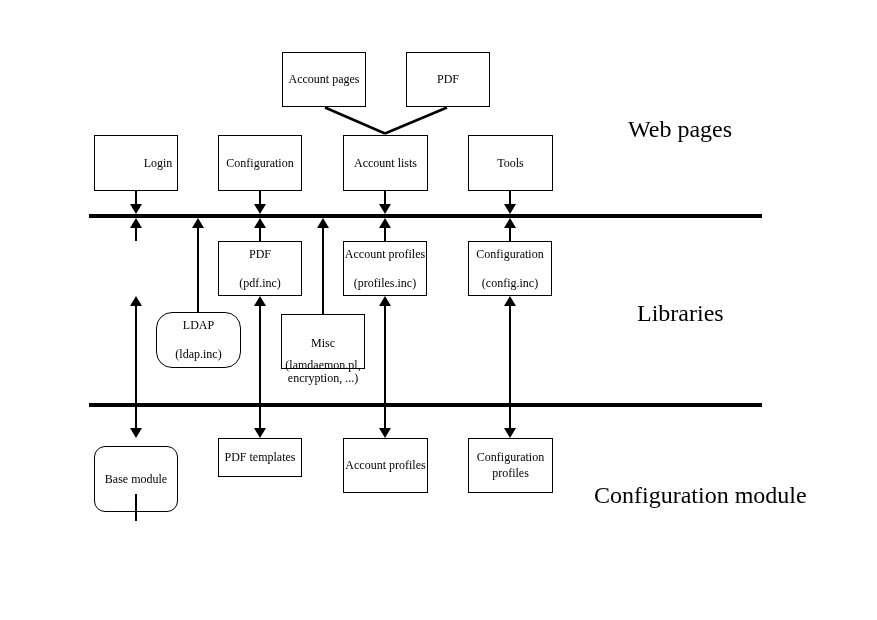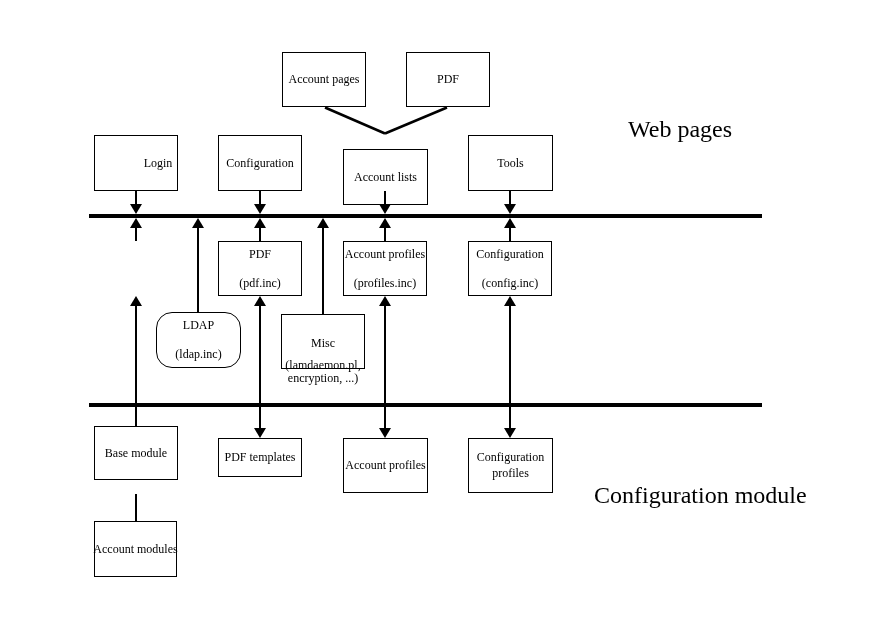--- a/index.html
+++ b/index.html
@@ -32,20 +32,21 @@
   }
   .section-label { position:absolute; font-size:24px; line-height:26px; white-space:nowrap; }
   svg.overlay { position:absolute; left:0; top:0; }
 </style>
 </head>
 <body>
 
 <div id="canvas">
 
   <div class="section-label" style="left:628px; top:116px;">Web pages</div>
+  <div class="section-label" style="left:637px; top:300px;">Libraries</div>
   <div class="section-label" style="left:594px; top:482px;">Configuration module</div>
 
   <svg class="overlay" width="877" height="620">
     <line x1="325" y1="107.5" x2="385" y2="133.5" stroke="#000" stroke-width="2.5"></line>
     <line x1="447" y1="107.5" x2="385" y2="133.5" stroke="#000" stroke-width="2.5"></line>
   </svg>
 
   <div class="bus" style="left:89px; top:214px; width:673px;"></div>
   <div class="bus" style="left:89px; top:403px; width:673px;"></div>
 
@@ -55,21 +56,21 @@
   <div class="box" style="left:406px; top:52px; width:84px; height:55px;">
     <span>PDF</span>
   </div>
 
   <div class="box" style="left:94px; top:135px; width:84px; height:56px;padding-left:44px;">
     <span>Login</span>
   </div>
   <div class="box" style="left:218px; top:135px; width:84px; height:56px;">
     <span>Configuration</span>
   </div>
-  <div class="box" style="left:343px; top:149px; width:85px; height:56px;">
+  <div class="box" style="left:343px; top:135px; width:85px; height:56px;">
     <span>Account lists</span>
   </div>
   <div class="box" style="left:468px; top:135px; width:85px; height:56px;">
     <span>Tools</span>
   </div>
 
   <div class="shaft" style="left:135px; top:191px; height:14px;"></div>
   <div class="head-down" style="left:130px; top:204px;"></div>
   <div class="shaft" style="left:259px; top:191px; height:14px;"></div>
   <div class="head-down" style="left:254px; top:204px;"></div>
@@ -122,33 +123,30 @@
   <div class="head-down" style="left:254px; top:428px;"></div>
 
   <div class="head-up" style="left:379px; top:296px;"></div>
   <div class="shaft" style="left:384px; top:305px; height:123px;"></div>
   <div class="head-down" style="left:379px; top:428px;"></div>
 
   <div class="head-up" style="left:504px; top:296px;"></div>
   <div class="shaft" style="left:509px; top:305px; height:123px;"></div>
   <div class="head-down" style="left:504px; top:428px;"></div>
 
-  <div class="box" style="left:94px; top:426px; width:84px; height:54px;">
+  <div class="box" style="left:94px; top:446px; width:84px; height:66px;border-radius:11px;">
     <span>Base module</span>
   </div>
   <div class="box" style="left:218px; top:438px; width:84px; height:39px;">
     <span>PDF templates</span>
   </div>
   <div class="box" style="left:343px; top:438px; width:85px; height:55px;">
     <span>Account profiles</span>
   </div>
   <div class="box tight" style="left:468px; top:438px; width:85px; height:55px;">
     <span>Configuration</span>
     <span>profiles</span>
   </div>
 
   <div class="shaft" style="left:135px; top:494px; height:27px;"></div>
 
-  <div class="box" style="left:94px; top:521px; width:83px; height:56px;">
-    <span>Account modules</span>
-  </div>
 
 </div>
 
 </body></html>

